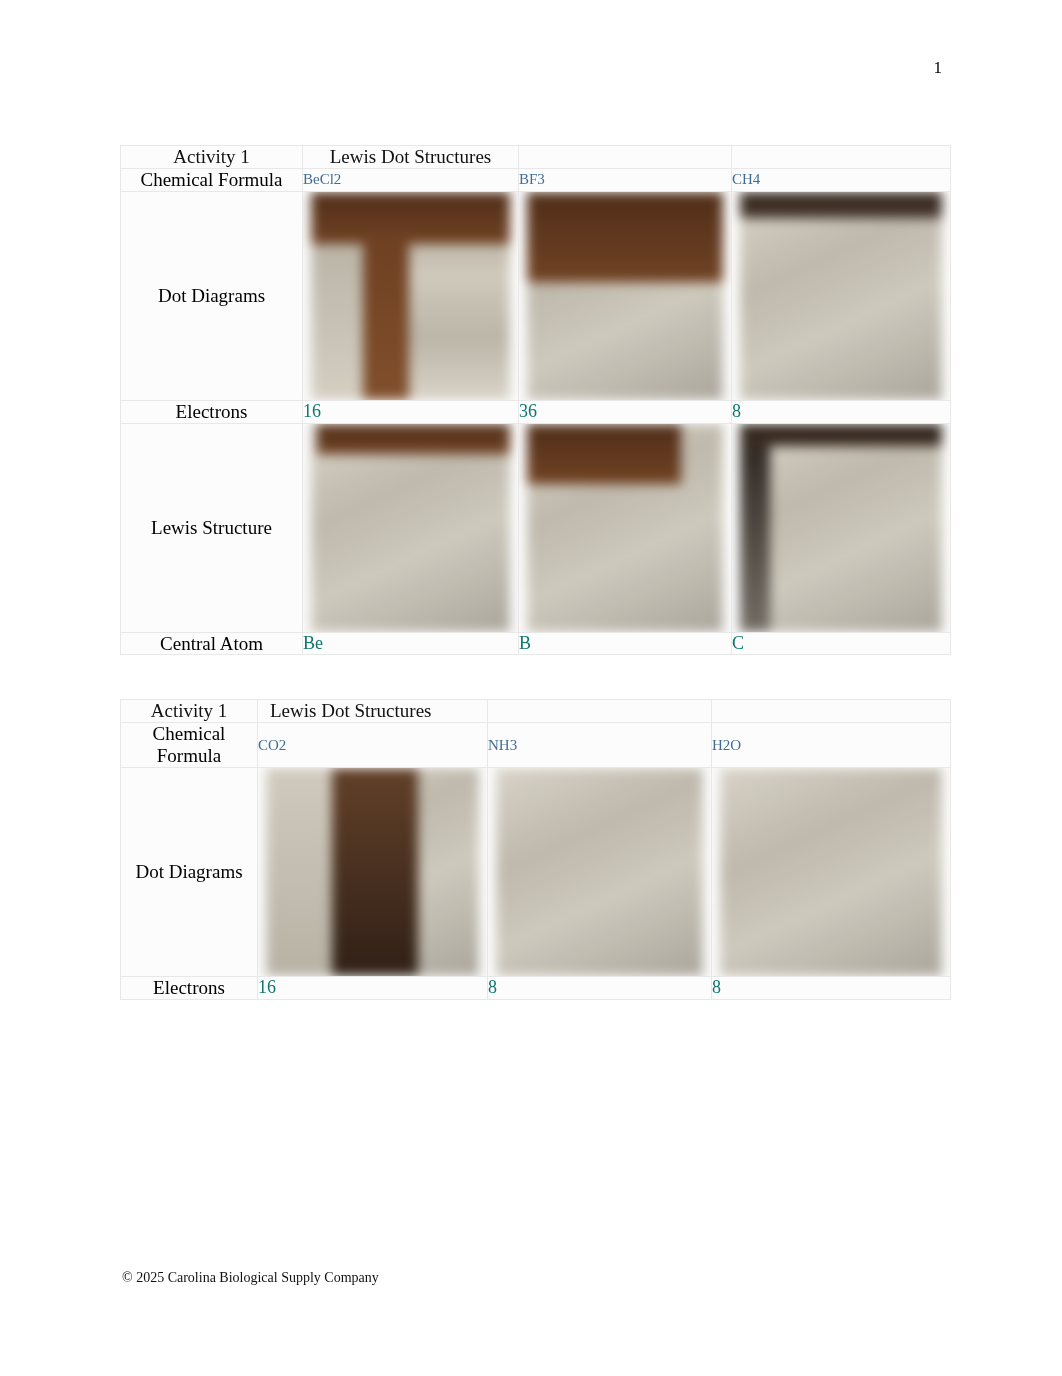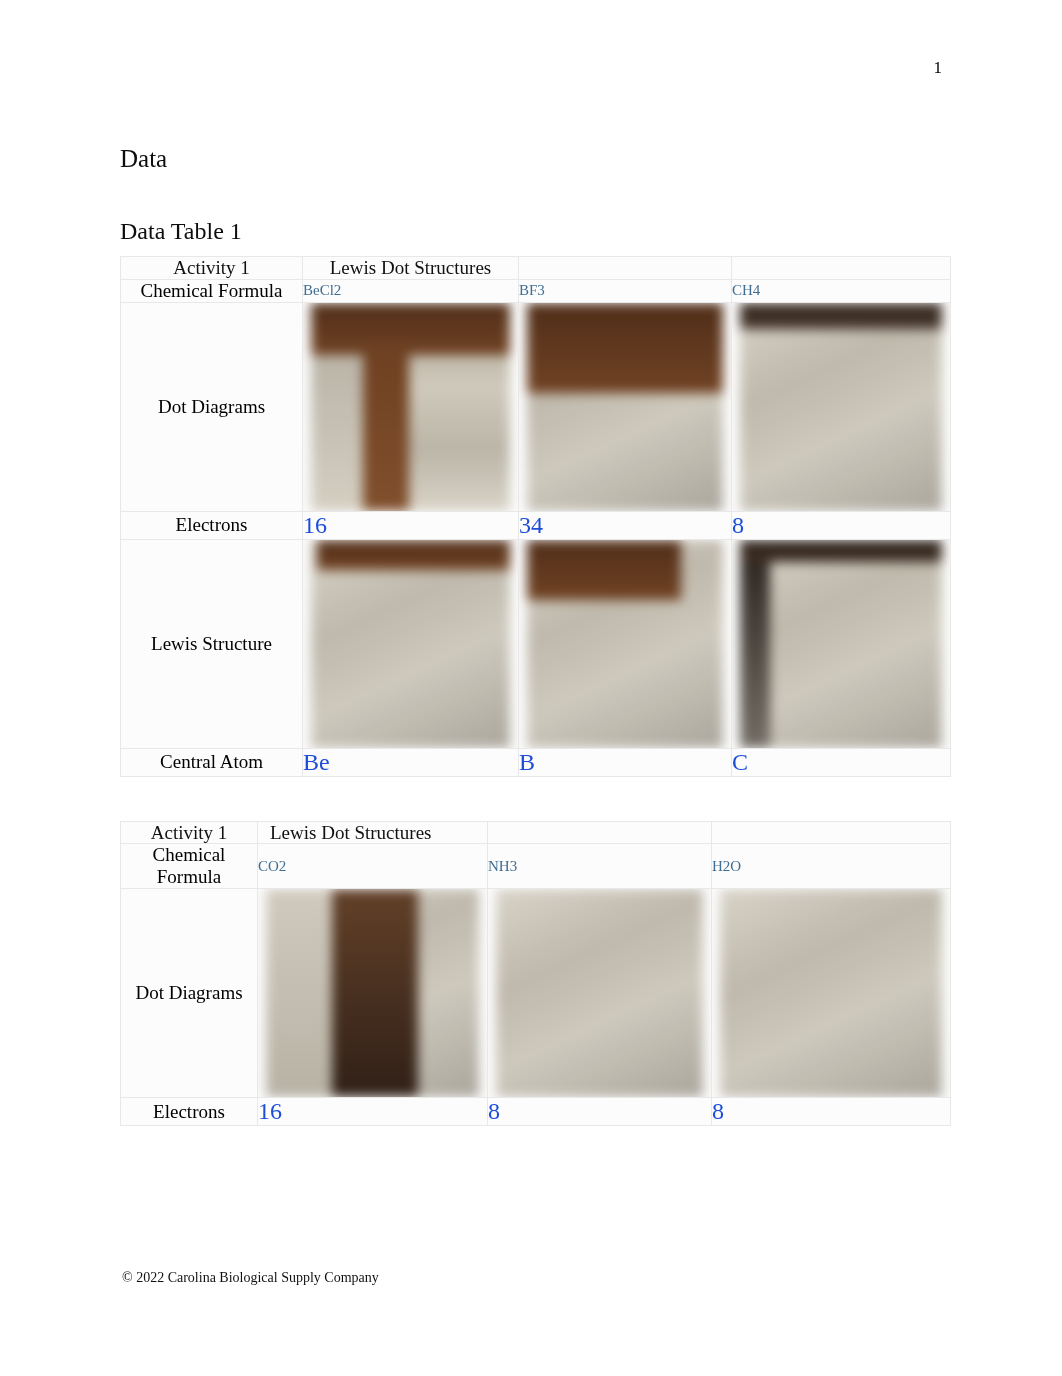--- a/index.html
+++ b/index.html
@@ -78,22 +78,22 @@
     text-align: left;
     padding-left: 12px;
   }
   .formula-cell {
     font-size: 15px;
     color: #3f6d93;
     padding: 8px 0 6px 14px;
     font-family: "Liberation Serif", serif;
   }
   .value-cell {
-    font-size: 24px;
-    color: #1d4ed8;
+    font-size: 18px;
+    color: #0f766e;
     padding: 8px 0 8px 14px;
   }
   .img-cell {
     padding: 0;
     height: 208px;
   }
   .img-box {
     width: 100%;
     height: 100%;
     position: relative;
@@ -144,23 +144,21 @@
 </style>
 </head>
 <body>
 
 <div class="page">
 
   <div class="page-number">1</div>
 
   <div class="content">
 
-    <h1 class="section-title">Data</h1>
-
-    <h2 class="table-title">Data Table 1</h2>
+
 
     <table class="data-table">
       <colgroup>
         <col style="width:182px">
         <col style="width:216px">
         <col style="width:213px">
         <col style="width:219px">
       </colgroup>
       <tbody>
         <tr>
@@ -198,21 +196,21 @@
             <div class="img-box">
               <div class="photo gray">
                 <div class="bar-top" style="height:26px;background:linear-gradient(180deg,#2f2016,#413128)"></div>
               </div>
             </div>
           </td>
         </tr>
         <tr>
           <td class="row-label">Electrons</td>
           <td class="value-cell">16</td>
-          <td class="value-cell">34</td>
+          <td class="value-cell">36</td>
           <td class="value-cell">8</td>
         </tr>
         <tr>
           <td class="row-label">Lewis Structure</td>
           <td class="img-cell">
             <div class="img-box">
               <div class="photo gray">
                 <div class="bar-top" style="height:30px;left:6px"></div>
               </div>
             </div>
@@ -287,15 +285,15 @@
           <td class="row-label">Electrons</td>
           <td class="value-cell">16</td>
           <td class="value-cell">8</td>
           <td class="value-cell">8</td>
         </tr>
       </tbody>
     </table>
 
   </div>
 
-  <div class="footer">© 2022 Carolina Biological Supply Company</div>
+  <div class="footer">© 2025 Carolina Biological Supply Company</div>
 
 </div>
 
 </body></html>

